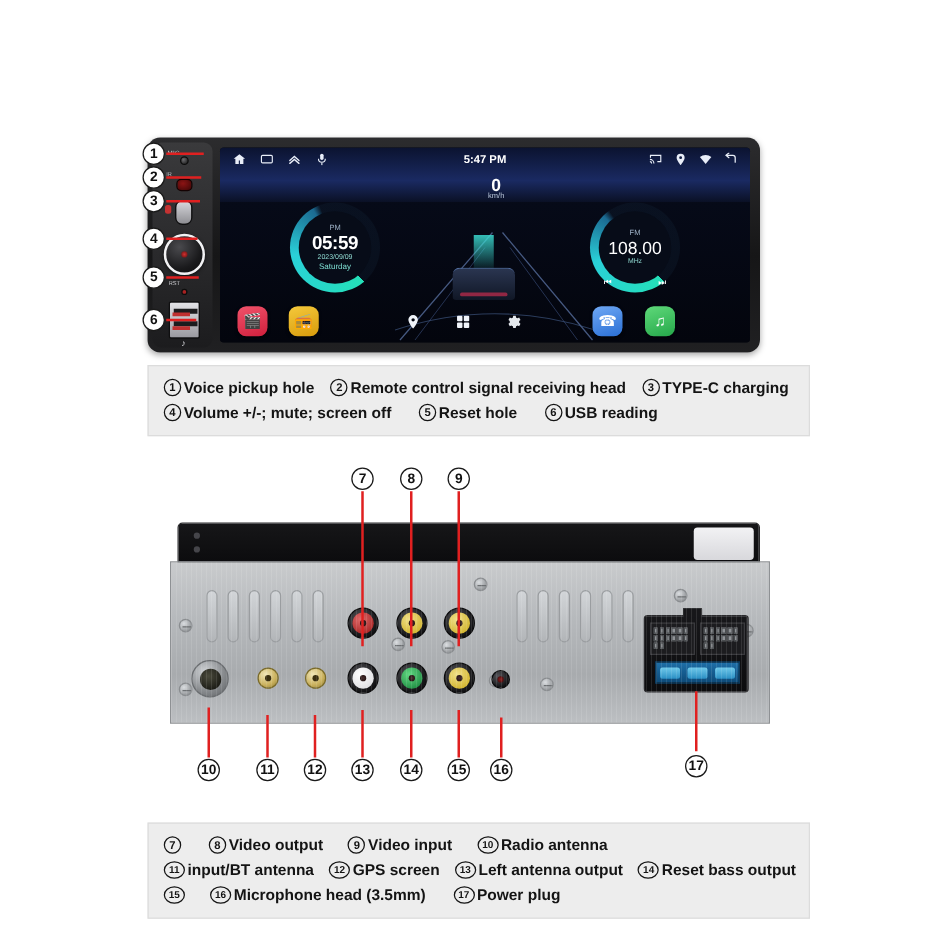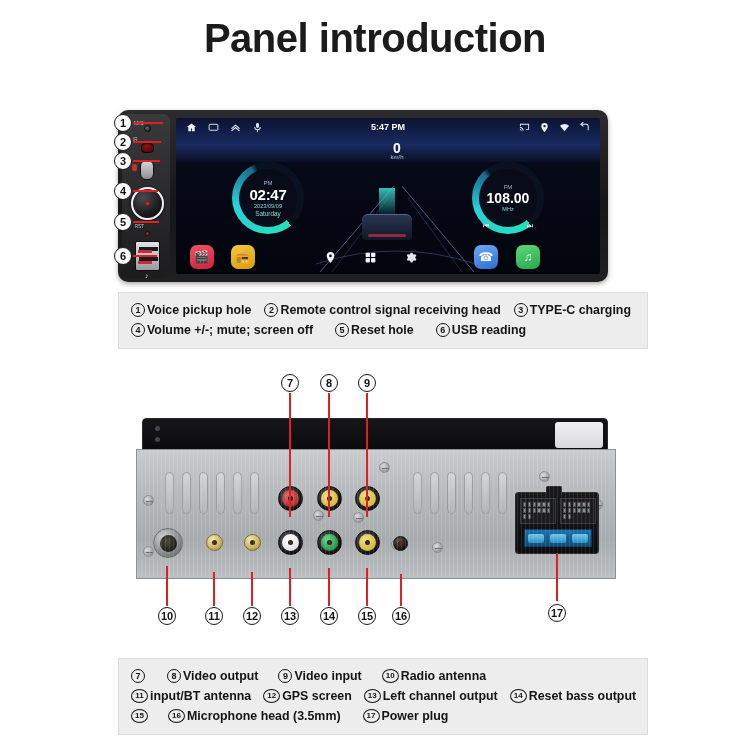--- a/index.html
+++ b/index.html
@@ -167,21 +167,21 @@
     content:''; position:absolute; left:7px; top:7px; width:58px; height:58px;
     border-radius:50%; background:#070c18;
   }
   .fm-face {
     position:absolute; left:9px; top:9px; width:54px; height:54px;
     border-radius:50%;
     display:flex; flex-direction:column; align-items:center; justify-content:center;
     z-index:2;
   }
   .f-band { font-size:6px; color:#9fb3c8; }
-  .f-freq { font-size:14px; font-weight:bold; color:#fff; line-height:16px; }
+  .f-freq { font-size:14px; font-weight:normal; color:#fff; line-height:16px; }
   .f-unit { font-size:5.5px; color:#8fd8d0; }
   .fm-prevnext {
     position:absolute; left:296px; top:104px; width:72px;
     display:flex; justify-content:space-between; padding:0 11px;
     z-index:5; color:#fff; font-size:7px;
   }
 
   
   .speed-box { position:absolute; left:186px; top:22px; width:70px; text-align:center; z-index:4; }
   .speed-val { font-size:14px; font-weight:bold; color:#fff; }
@@ -374,21 +374,20 @@
   .pc-tab {
     position:absolute; left:30px; top:-7px; width:16px; height:8px;
     background:#17171a; border:1px solid #2b2b2e; border-bottom:none; border-radius:2px 2px 0 0;
   }
 </style>
 </head>
 <body>
 
 <div class="page">
 
-  <div class="title">Panel introduction</div>
 
   <div class="front-wrap">
     <div class="front-bezel"></div>
 
     <div class="ctrl-strip">
       <div class="mic-label">MIC</div>
       <div class="mic-hole"></div>
       <div class="ir-label">IR</div>
       <div class="ir-head"></div>
       <div class="typec"></div>
@@ -453,21 +452,21 @@
       </div>
 
       <div class="speed-box">
         <div class="speed-val">0</div>
         <div class="speed-unit">km/h</div>
       </div>
 
       <div class="gauge clock-gauge">
         <div class="clock-face">
           <div class="c-pm">PM</div>
-          <div class="c-time">02:47</div>
+          <div class="c-time">05:59</div>
           <div class="c-date">2023/09/09</div>
           <div class="c-day">Saturday</div>
         </div>
       </div>
 
       <div class="gauge fm-gauge">
         <div class="fm-face">
           <div class="f-band">FM</div>
           <div class="f-freq">108.00</div>
           <div class="f-unit">MHz</div>
@@ -729,21 +728,21 @@
           <span>input/BT antenna</span>
         </span>
       <span style="width:12px"></span>
       <span class="li">
           <span class="cnum wide">12</span>
           <span>GPS screen</span>
         </span>
       <span style="width:12px"></span>
       <span class="li">
           <span class="cnum wide">13</span>
-          <span>Left channel output</span>
+          <span>Left antenna output</span>
         </span>
       <span style="width:12px"></span>
       <span class="li">
           <span class="cnum wide">14</span>
           <span>Reset bass output</span>
         </span>
     </div>
     <div class="legend-row">
       <span class="li">
           <span class="cnum wide">15</span>

